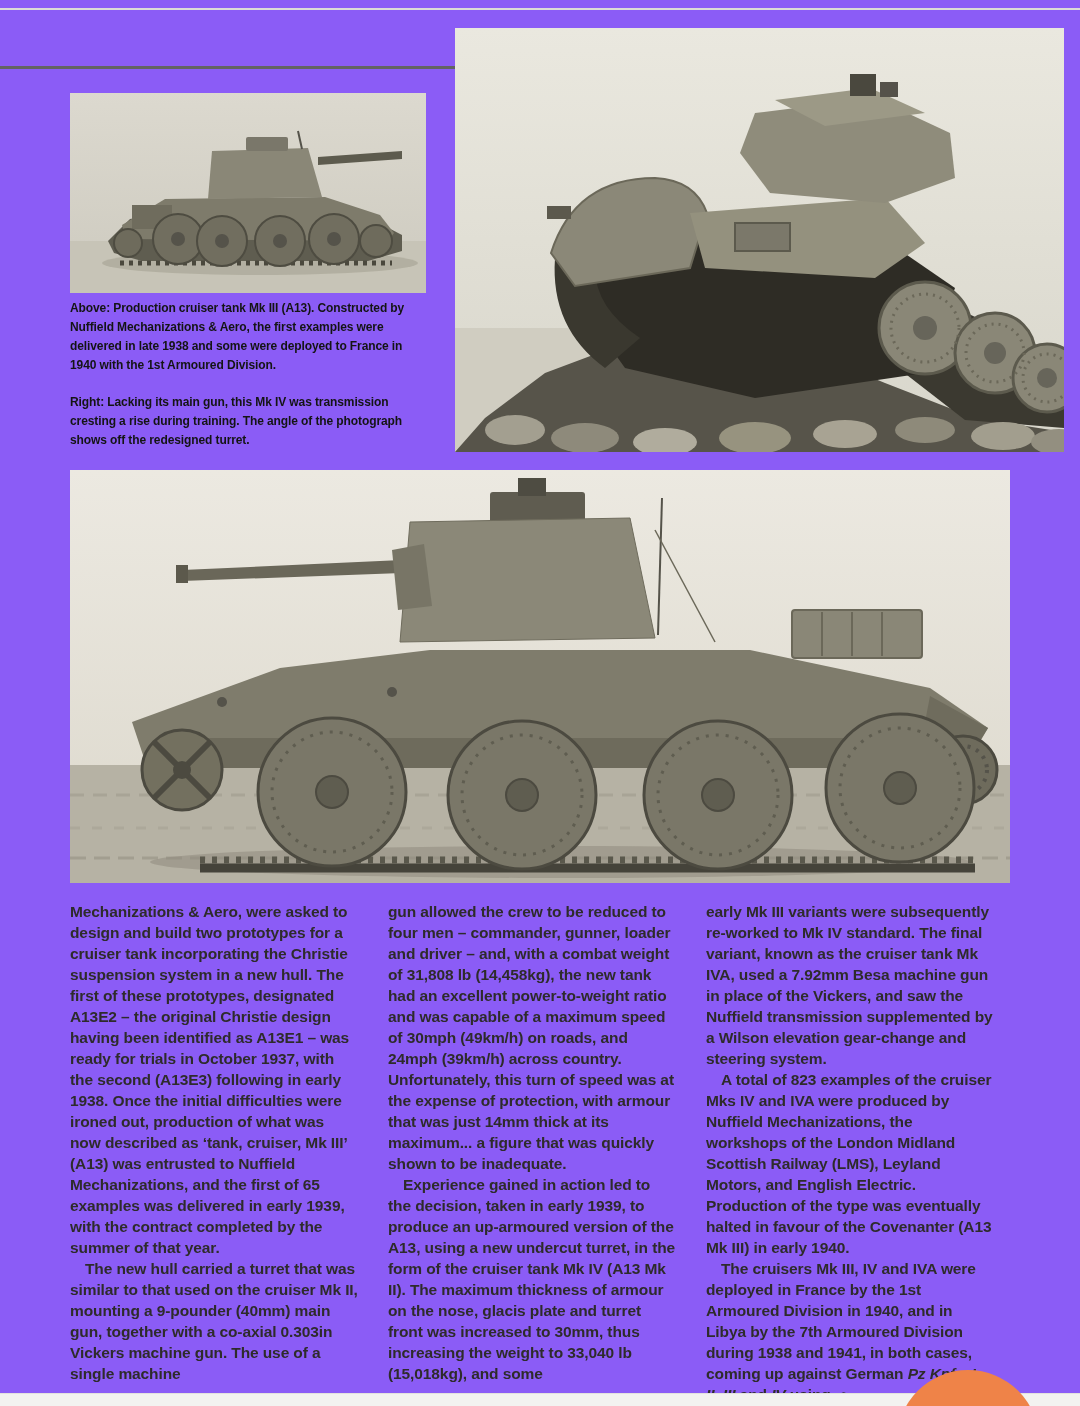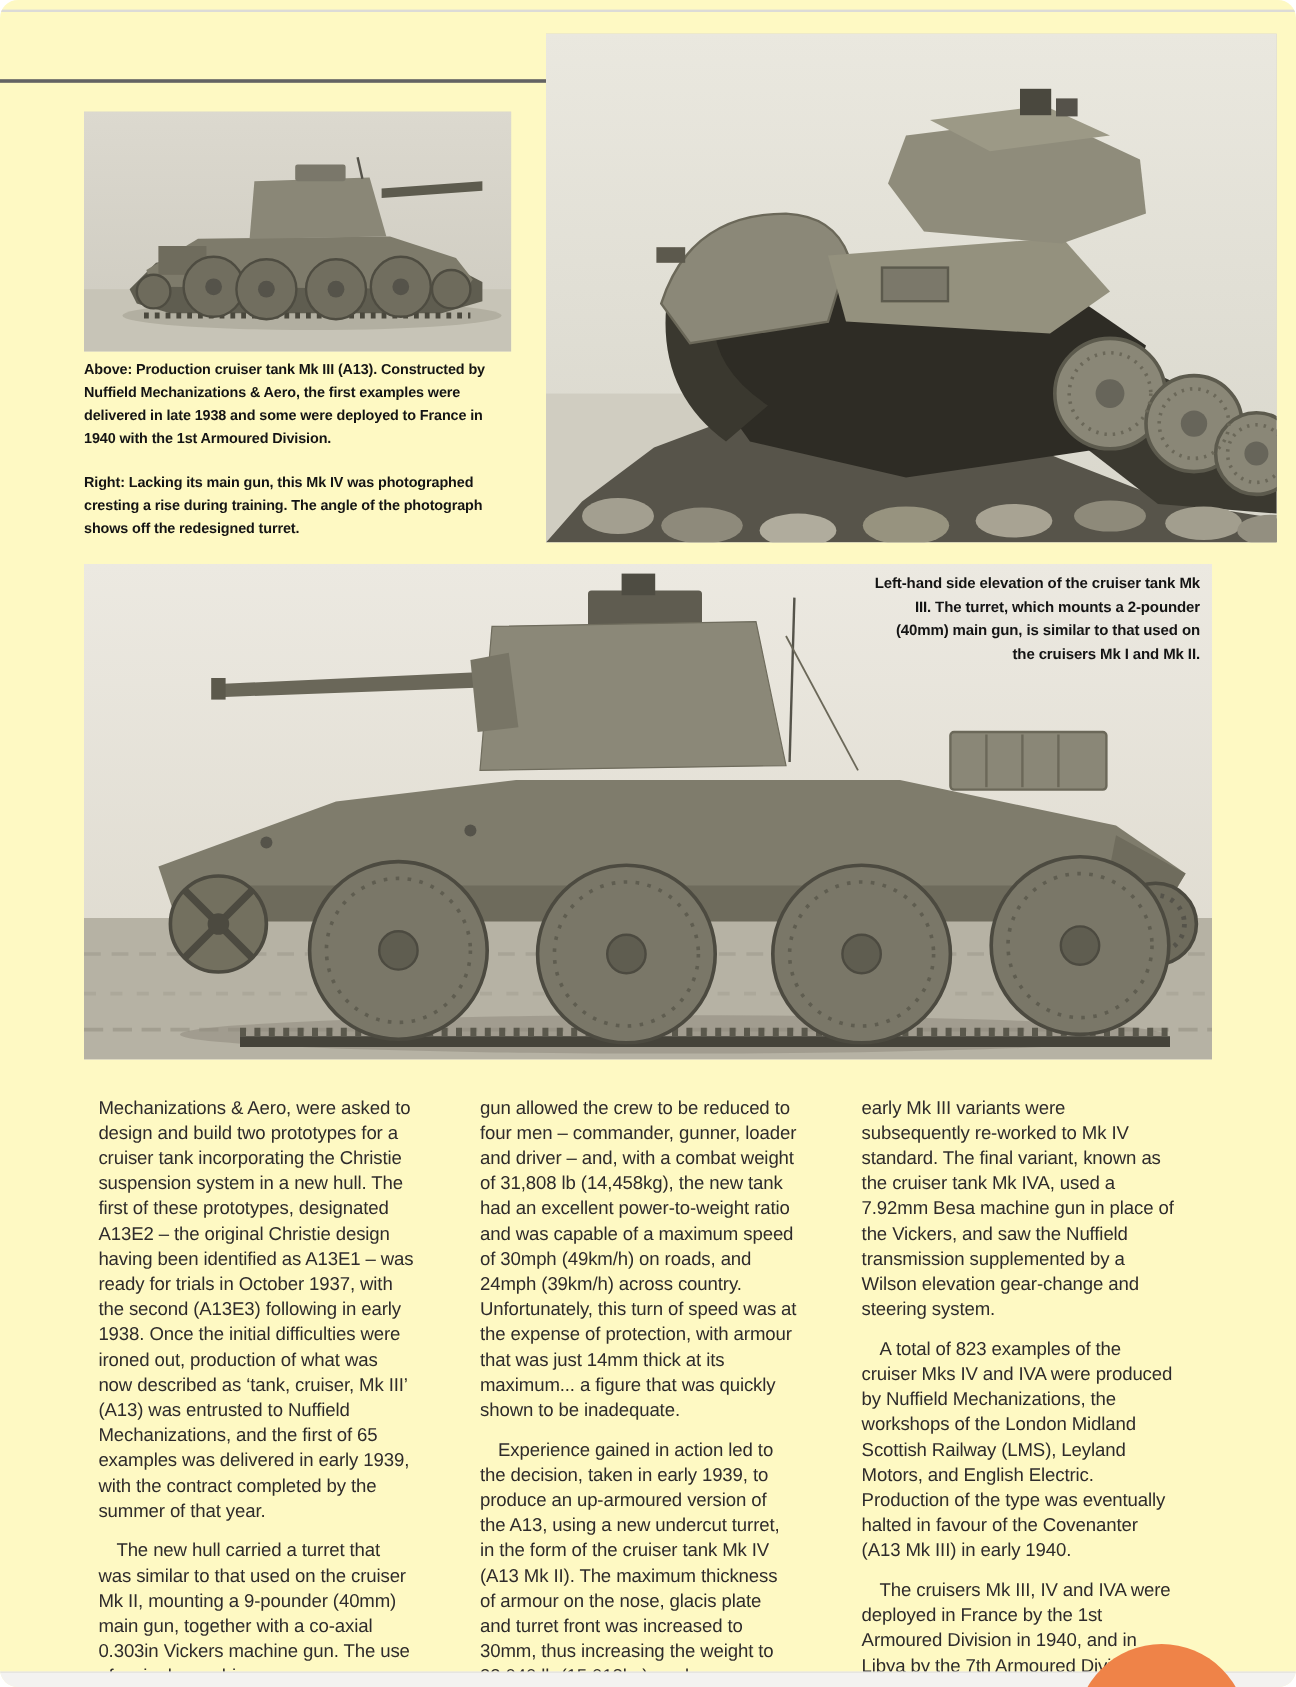--- a/index.html
+++ b/index.html
@@ -1,35 +1,35 @@
 <!DOCTYPE html>
 <html><head>
 <meta charset="utf-8">
 <style>
   html,body{margin:0;padding:0;background:#ffffff;}
   #page{
-    position:relative;width:1080px;height:1406px;overflow:hidden;background:#fef9c3;
-    font-family:"Liberation Sans", sans-serif;color:#2e2b2b;border-radius:15px;
+    position:relative;width:1080px;height:1406px;overflow:hidden;background:#8b5cf6;
+    font-family:"Liberation Sans", sans-serif;color:#2e2b2b;
   }
   .abs{position:absolute;}
   .photo{position:absolute;overflow:hidden;background:#d8d5cb;}
   .photo svg{display:block;width:100%;height:100%;}
   .caption{
     font-weight:bold;font-size:12px;line-height:19px;letter-spacing:-0.1px;
     color:#141414;white-space:pre-line;
   }
   .caption-right{
     font-weight:bold;font-size:12.5px;line-height:19.5px;letter-spacing:-0.1px;
     color:#141414;white-space:pre-line;text-align:right;z-index:5;
   }
   .bodycol{
     position:absolute;width:288px;font-size:15.5px;line-height:21px;letter-spacing:-0.1px;
     color:#2e2b2b;text-align:left;
   }
-  .bodycol p{margin:12px;}
+  .bodycol p{margin:0;font-weight:bold;}
   .bodycol p.indent{text-indent:15px;}
   .bodycol .it{font-style:italic;}
   #top-line{left:0;top:8px;width:1080px;height:2px;background:#dcdbd7;}
   #rule-dark{left:0;top:66px;width:455px;height:3px;background:#636363;}
   #bottom-bar{left:0;top:1393px;width:1080px;height:13px;background:#f3f2f0;border-top:1px solid #e3e2de;}
   #orange-dot{left:897px;top:1370px;width:142px;height:142px;border-radius:50%;z-index:9;}
 </style>
 </head>
 <body>
 
@@ -68,21 +68,21 @@
         <circle cx="152" cy="148" r="7" fill="#55534a"></circle>
       <circle cx="210" cy="148" r="7" fill="#55534a"></circle>
         <circle cx="264" cy="146" r="7" fill="#55534a"></circle>
     </svg>
   </div>
 
   <div class="abs caption" style="left:70px;top:299px;width:385px;">Above: Production cruiser tank Mk III (A13). Constructed by
 Nuffield Mechanizations &amp; Aero, the first examples were
 delivered in late 1938 and some were deployed to France in
 1940 with the 1st Armoured Division.</div>
-  <div class="abs caption" style="left:70px;top:393px;width:385px;">Right: Lacking its main gun, this Mk IV was photographed
+  <div class="abs caption" style="left:70px;top:393px;width:385px;">Right: Lacking its main gun, this Mk IV was transmission
 cresting a rise during training. The angle of the photograph
 shows off the redesigned turret.</div>
 
   <div class="photo" style="left:455px;top:28px;width:609px;height:424px;">
     <svg viewBox="0 0 609 424" preserveAspectRatio="none">
       <defs>
         <linearGradient id="sky2" x1="0" y1="0" x2="0" y2="1">
           <stop offset="0" stop-color="#eae8df"></stop>
             <stop offset="1" stop-color="#d8d6cb"></stop>
         </linearGradient>
@@ -174,24 +174,20 @@
       </g>
       <g fill="#5f5d50" stroke="#4c4a40" stroke-width="2">
         <circle cx="262" cy="322" r="16"></circle>
           <circle cx="452" cy="325" r="16"></circle>
         <circle cx="648" cy="325" r="16"></circle>
           <circle cx="830" cy="318" r="16"></circle>
       </g>
     </svg>
   </div>
 
-  <div class="abs caption-right" style="left:670px;top:477px;width:330px;">Left-hand side elevation of the cruiser tank Mk
-III. The turret, which mounts a 2-pounder
-(40mm) main gun, is similar to that used on
-the cruisers Mk I and Mk II.</div>
 
   <div class="abs" style="left:70px;top:901px;width:940px;height:440px;">
     <div class="bodycol" style="left:0;top:0;">
         <p><span>Mechanizations &amp; Aero, were asked to design and build two prototypes for a cruiser tank incorporating the Christie suspension system in a new hull. The first of these prototypes, designated A13E2 – the original Christie design having been identified as A13E1 – was ready for trials in October 1937, with the second (A13E3) following in early 1938. Once the initial difficulties were ironed out, production of what was now described as ‘tank, cruiser, Mk III’ (A13) was entrusted to Nuffield Mechanizations, and the first of 65 examples was delivered in early 1939, with the contract completed by the summer of that year.</span></p>
         <p class="indent"><span>The new hull carried a turret that was similar to that used on the cruiser Mk II, mounting a 9-pounder (40mm) main gun, together with a co-axial 0.303in Vickers machine gun. The use of a single machine</span></p>
       </div>
     <div class="bodycol" style="left:318px;top:0;">
         <p><span>gun allowed the crew to be reduced to four men – commander, gunner, loader and driver – and, with a combat weight of 31,808 lb (14,458kg), the new tank had an excellent power-to-weight ratio and was capable of a maximum speed of 30mph (49km/h) on roads, and 24mph (39km/h) across country. Unfortunately, this turn of speed was at the expense of protection, with armour that was just 14mm thick at its maximum... a figure that was quickly shown to be inadequate.</span></p>
         <p class="indent"><span>Experience gained in action led to the decision, taken in early 1939, to produce an up-armoured version of the A13, using a new undercut turret, in the form of the cruiser tank Mk IV (A13 Mk II). The maximum thickness of armour on the nose, glacis plate and turret front was increased to 30mm, thus increasing the weight to 33,040 lb (15,018kg), and some</span></p>
       </div>

